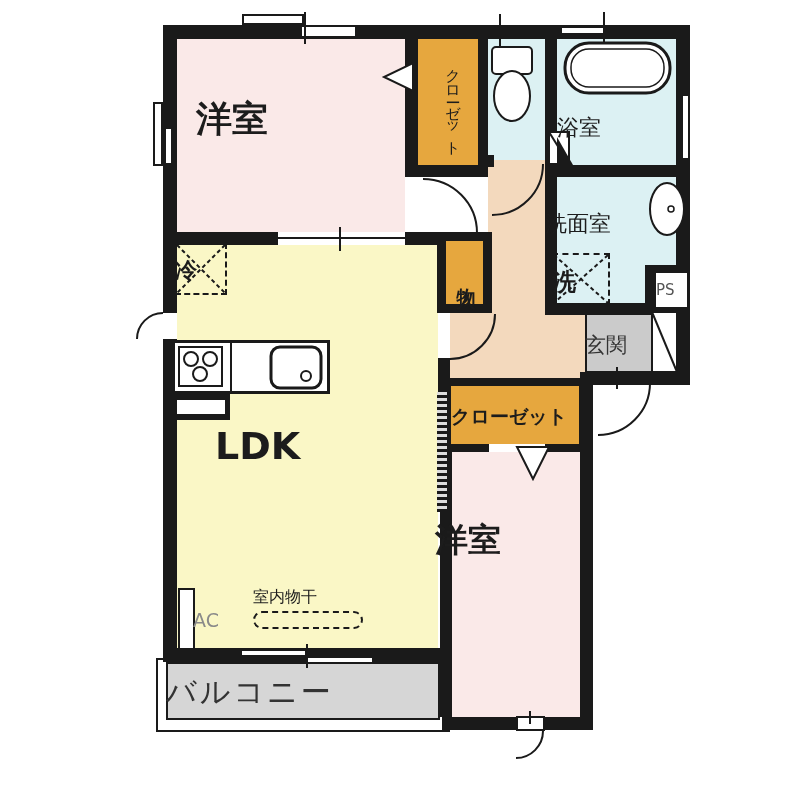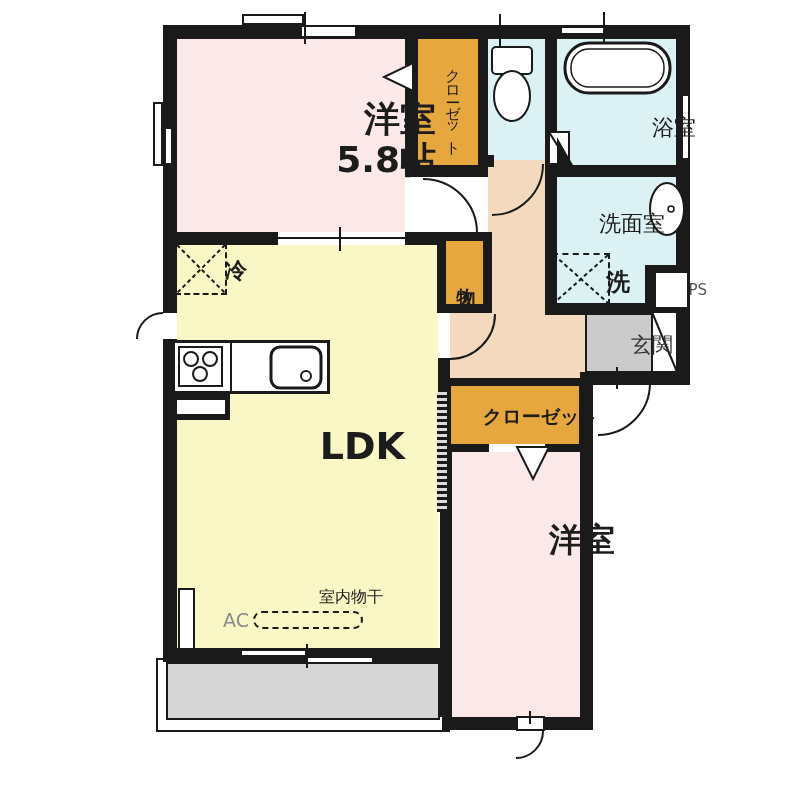--- a/index.html
+++ b/index.html
@@ -3,21 +3,21 @@
 <meta charset="utf-8">
 <style>
   html,body{margin:0;padding:0;background:#fff;}
   #plan{position:relative;width:800px;height:800px;background:#fff;overflow:hidden;
         font-family:"DejaVu Sans","Liberation Sans",sans-serif;color:#1c1c1c;}
   .abs{position:absolute;}
   .wall{position:absolute;background:#1a1a1a;}
   .floor{position:absolute;}
   .win{position:absolute;background:#fff;border:2px solid #1a1a1a;box-sizing:border-box;}
   .dashedbox{position:absolute;border:2px dashed #1a1a1a;box-sizing:border-box;}
-  .lbl{position:absolute;text-align:right;white-space:nowrap;z-index:30;margin-left:20px;}
+  .lbl{position:absolute;text-align:left;white-space:nowrap;z-index:30;}
   .vlbl{position:absolute;writing-mode:vertical-rl;text-orientation:upright;
         text-align:center;z-index:30;letter-spacing:1px;}
   svg.overlay{position:absolute;left:0;top:0;z-index:20;}
   .hatch{position:absolute;background:repeating-linear-gradient(0deg,#1a1a1a 0 3px,#ddd 3px 6px);}
 </style>
 </head>
 <body>
 
 <div id="plan">
 
@@ -130,31 +130,31 @@
       <circle cx="210" cy="359" r="7" fill="none" stroke="#1a1a1a" stroke-width="2"></circle>
       <circle cx="200" cy="374" r="7" fill="none" stroke="#1a1a1a" stroke-width="2"></circle>
       <rect x="271" y="347" width="50" height="41" rx="9" fill="#fff" stroke="#1a1a1a" stroke-width="3"></rect>
       <circle cx="306" cy="376" r="5" fill="none" stroke="#1a1a1a" stroke-width="2"></circle>
       <line x1="231" y1="341" x2="231" y2="393" stroke="#1a1a1a" stroke-width="2"></line>
     </g>
   </svg>
 
   <div class="lbl" style="left:196px;top:98px;width:220px;font-size:36px;font-weight:600;line-height:41px;">
     <div>洋室</div>
-    <div>5.8帖</div>
   </div>
   <div class="lbl" style="left:215px;top:425px;width:170px;font-size:38px;font-weight:600;line-height:42px;">
     <div>LDK</div>
   </div>
   <div class="lbl" style="left:435px;top:520px;width:160px;font-size:33px;font-weight:600;line-height:40px;">
     <div>洋室</div>
   </div>
   <div class="lbl" style="left:545px;top:209px;width:100px;font-size:22px;">洗面室</div>
   <div class="lbl" style="left:557px;top:113px;width:119px;font-size:22px;">浴室</div>
   <div class="lbl" style="left:585px;top:331px;width:68px;font-size:21px;color:#333;">玄関</div>
+  <div class="lbl" style="left:166px;top:672px;width:274px;font-size:30px;color:#333;letter-spacing:3px;">バルコニー</div>
   <div class="vlbl" style="left:434px;top:46px;width:28px;height:115px;font-size:15px;">クローゼット</div>
   <div class="vlbl" style="left:450px;top:246px;width:30px;height:56px;font-size:19px;font-weight:600;">物入</div>
   <div class="lbl" style="left:451px;top:404px;width:128px;font-size:19px;font-weight:600;">クローゼット</div>
   <div class="lbl" style="left:253px;top:587px;width:110px;font-size:16px;">室内物干</div>
   <div class="lbl" style="left:193px;top:609px;width:36px;font-size:19px;color:#8a8a8a;">AC</div>
   <div class="lbl" style="left:175px;top:256px;width:52px;font-size:22px;font-weight:600;">冷</div>
   <div class="lbl" style="left:552px;top:266px;width:58px;font-size:24px;font-weight:600;">洗</div>
   <div class="lbl" style="left:656px;top:281px;width:31px;font-size:15px;color:#555;">PS</div>
 
 </div>

